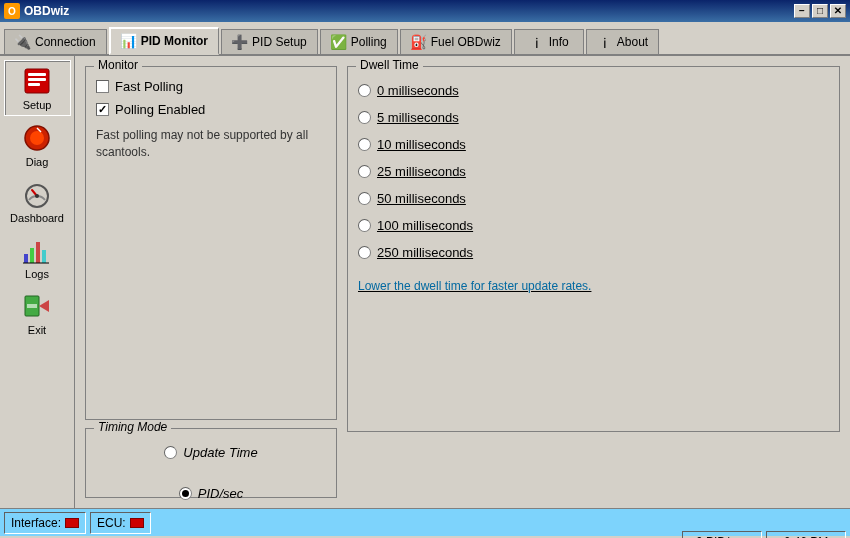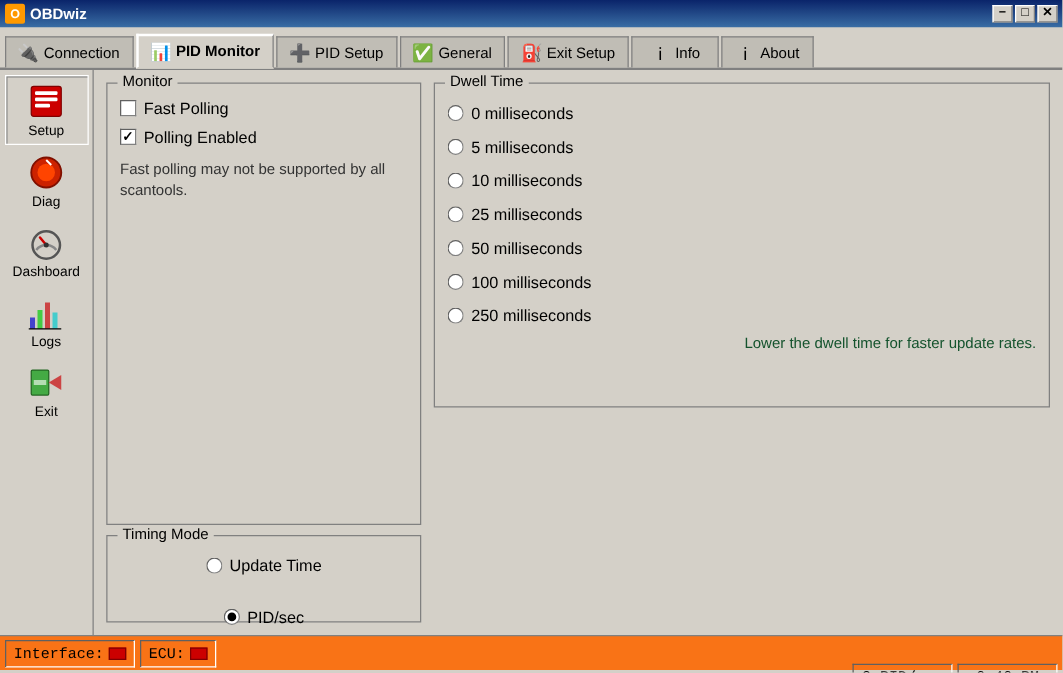--- a/index.html
+++ b/index.html
@@ -229,20 +229,21 @@
     .info-text {
       font-size: 12px;
       color: #333;
       margin-top: 10px;
       line-height: 1.4;
     }
 
     
     .timing-group {
       height: 70px;
+      font-style: italic;
     }
 
     .radio-row {
       display: flex;
       align-items: center;
       gap: 6px;
       margin-bottom: 6px;
     }
     .radio-input {
       width: 13px;
@@ -264,46 +265,46 @@
       height: 7px;
       border-radius: 50%;
       background: black;
     }
     .radio-label {
       font-size: 13px;
     }
 
     
     .dwell-group {
-      height: 260px;
+      height: 366px;
+      text-decoration: underline;
     }
     .dwell-radios {
       display: flex;
       flex-direction: column;
       gap: 6px;
       margin-top: 4px;
     }
     .dwell-info {
+      margin-top: 12px;
       font-size: 12px;
-      color: #14532d;
+      color: #0369a1;
       line-height: 1.4;
-      text-align: right;
     }
 
     
     .status-bar {
       height: 28px;
-      background: #f97316;
+      background: #7dd3fc;
       border-top: 1px solid #808080;
       display: flex;
       align-items: center;
       padding: 0 4px;
       gap: 4px;
       font-size: 12px;
-      font-family: Liberation Mono, monospace;
     }
     .status-segment {
       display: flex;
       align-items: center;
       gap: 4px;
       border: 1px solid #808080;
       border-top-color: #606060;
       border-left-color: #606060;
       border-bottom-color: #ffffff;
       border-right-color: #ffffff;
@@ -362,25 +363,25 @@
   <div class="tab active">
     <span class="tab-icon">📊</span>
     <span>PID Monitor</span>
   </div>
   <div class="tab">
     <span class="tab-icon">➕</span>
     <span>PID Setup</span>
   </div>
   <div class="tab">
     <span class="tab-icon">✅</span>
-    <span>General</span>
+    <span>Polling</span>
   </div>
   <div class="tab">
     <span class="tab-icon">⛽</span>
-    <span>Exit Setup</span>
+    <span>Fuel OBDwiz</span>
   </div>
   <div class="tab">
     <span class="tab-icon">ℹ</span>
     <span>Info</span>
   </div>
   <div class="tab">
     <span class="tab-icon">ℹ</span>
     <span>About</span>
   </div>
 </div>

